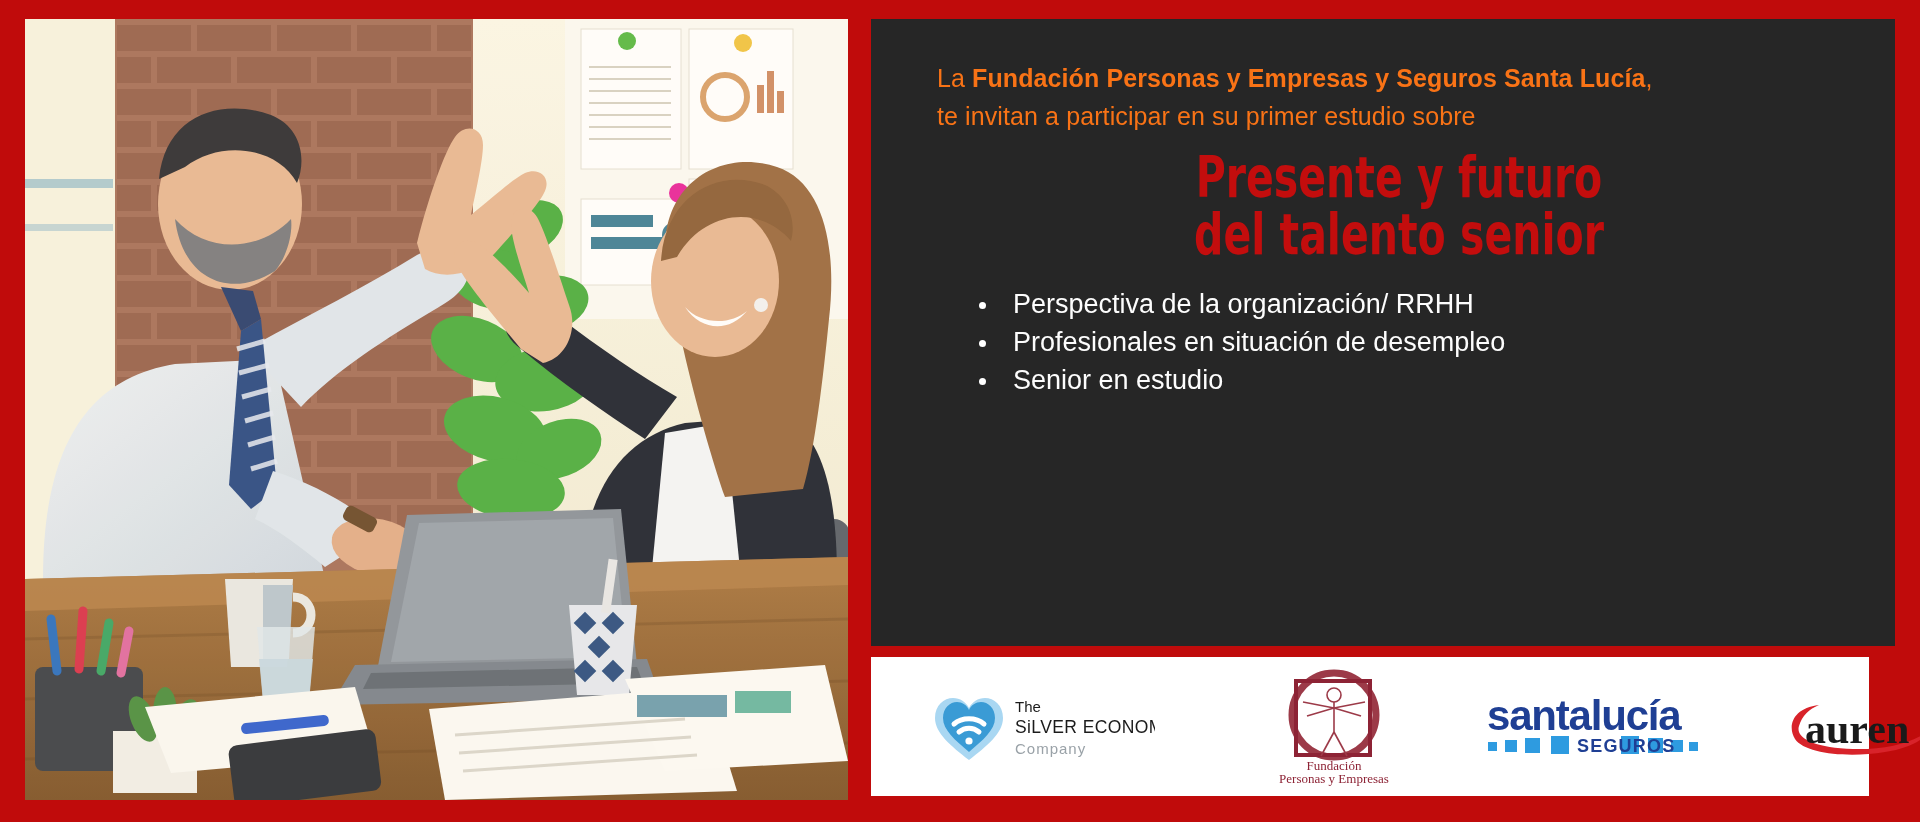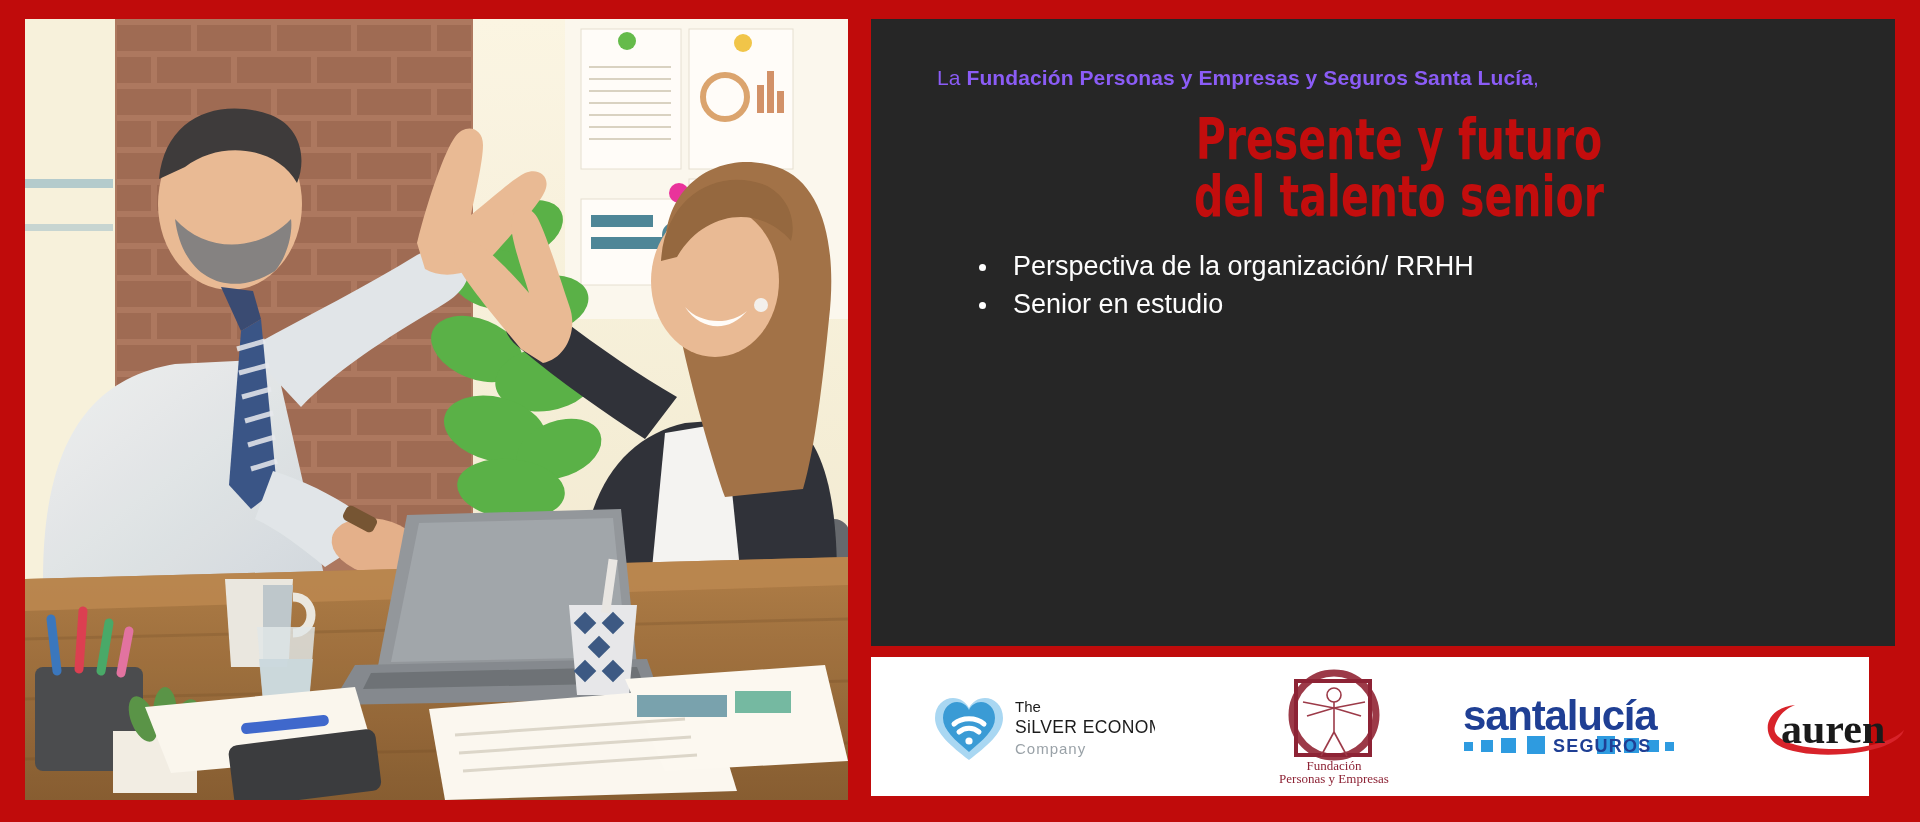--- a/index.html
+++ b/index.html
@@ -25,24 +25,24 @@
 
   
   .panel{
     position:absolute;left:871px;top:19px;width:1024px;height:627px;
     background:#262626;
     color:#ffffff;
   }
   .panel-inner{position:absolute;left:66px;top:40px;right:34px;}
 
   .intro{
-    font-size:21px;line-height:38px;font-weight:400;
+    font-size:25px;line-height:38px;font-weight:400;
     letter-spacing:.1px;
     margin:0;
-    color:#8b5cf6;
+    color:#f97316;
   }
   .intro b{font-weight:700;}
 
   .headline{
     margin:14px 0 0 0;
     text-align:center;
     color:#c30d0d;
     font-family:"Liberation Sans Narrow","DejaVu Sans Condensed","Liberation Sans",sans-serif;
     font-size:57px;
     font-weight:700;
@@ -78,21 +78,21 @@
 
   
   .logobar{
     position:absolute;left:871px;top:657px;width:998px;height:139px;
     background:#ffffff;
     display:flex;align-items:center;
   }
   .logo{flex:0 0 auto;display:flex;align-items:center;justify-content:center;}
   .logo-silver{margin-left:62px;}
   .logo-fundacion{margin-left:108px;align-items:center;}
-  .logo-santalucia{margin-left:56px;}
+  .logo-santalucia{margin-left:80px;}
   .logo-auren{margin-left:86px;}
 </style>
 </head>
 <body>
 
 <div class="banner">
 
   <div class="photo">
     <svg viewBox="0 0 823 781" xmlns="http://www.w3.org/2000/svg">
       <defs>
@@ -359,30 +359,31 @@
         <rect x="216" y="700" width="88" height="11" rx="5" fill="#2f5fd0" transform="rotate(-6 260 706)"></rect>
 
         <rect x="0" y="0" width="823" height="781" fill="#ffd9a0" opacity=".08"></rect>
       </g>
     </svg>
   </div>
 
   <div class="panel">
     <div class="panel-inner">
 
-      <p class="intro"><span>La </span><b>Fundación Personas y Empresas y Seguros Santa Lucía</b><span>,</span><br></p>
+      <p class="intro"><span>La </span><b>Fundación Personas y Empresas y Seguros Santa Lucía</b><span>,</span><br><span>te invitan a participar en su primer estudio sobre</span></p>
 
       <div class="headline">
         <span class="hl-line">Presente y futuro</span>
         <span class="hl-line">del talento senior</span>
       </div>
 
 
       <ul class="bullets">
         <li>Perspectiva de la organización/ RRHH</li>
+        <li>Profesionales en situación de desempleo</li>
         <li>Senior en estudio</li>
       </ul>
     </div>
 
   </div>
 
   <div class="logobar">
 
     <div class="logo logo-silver">
       <svg width="222" height="74" viewBox="0 0 222 74">

